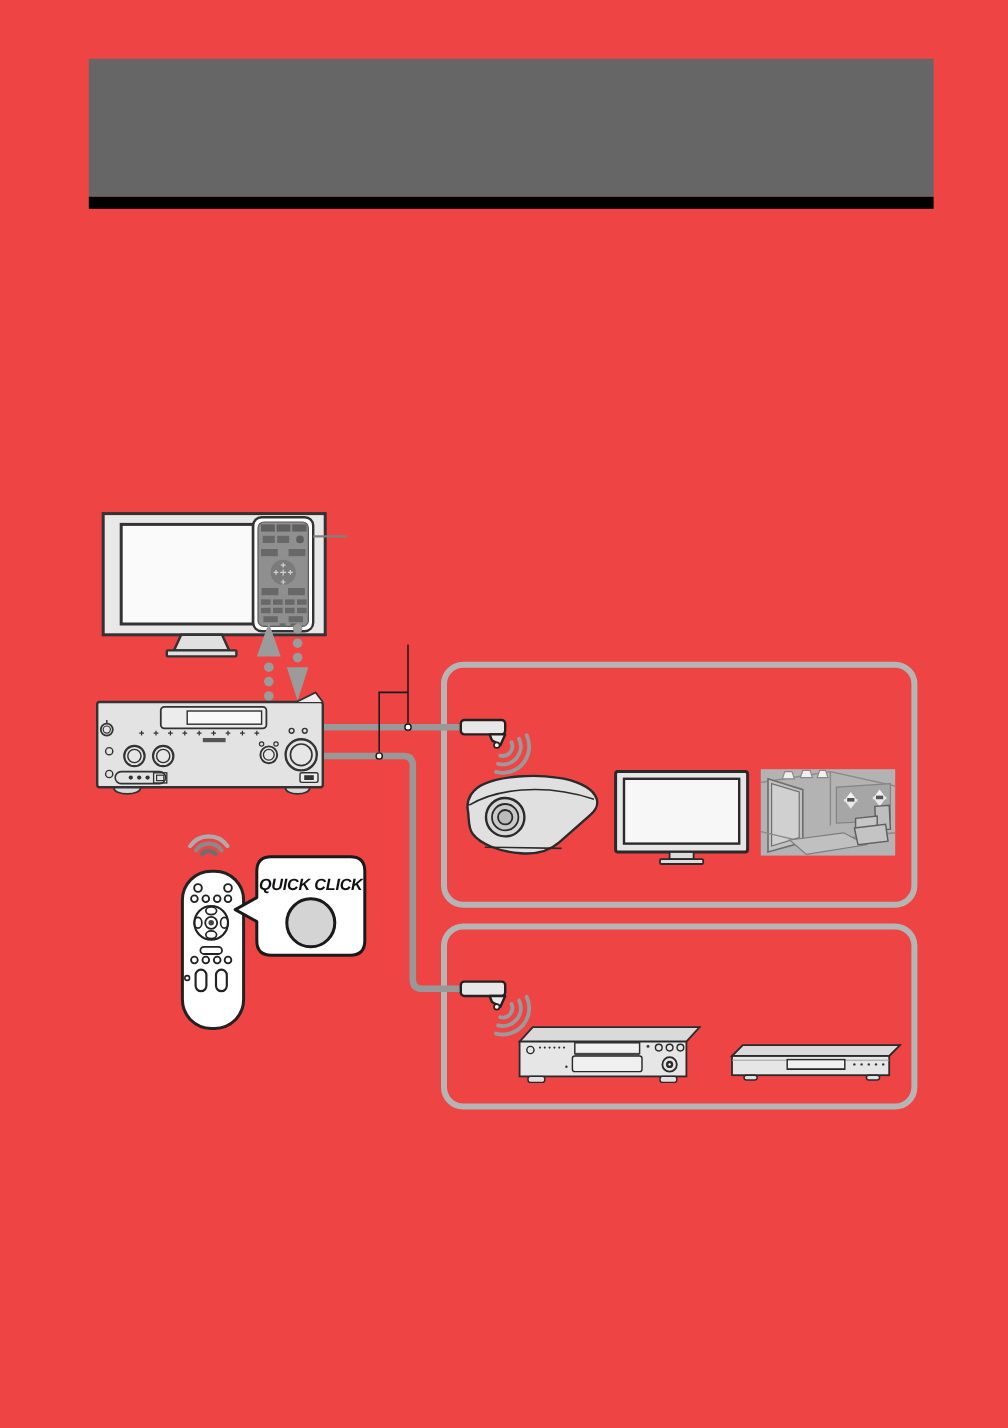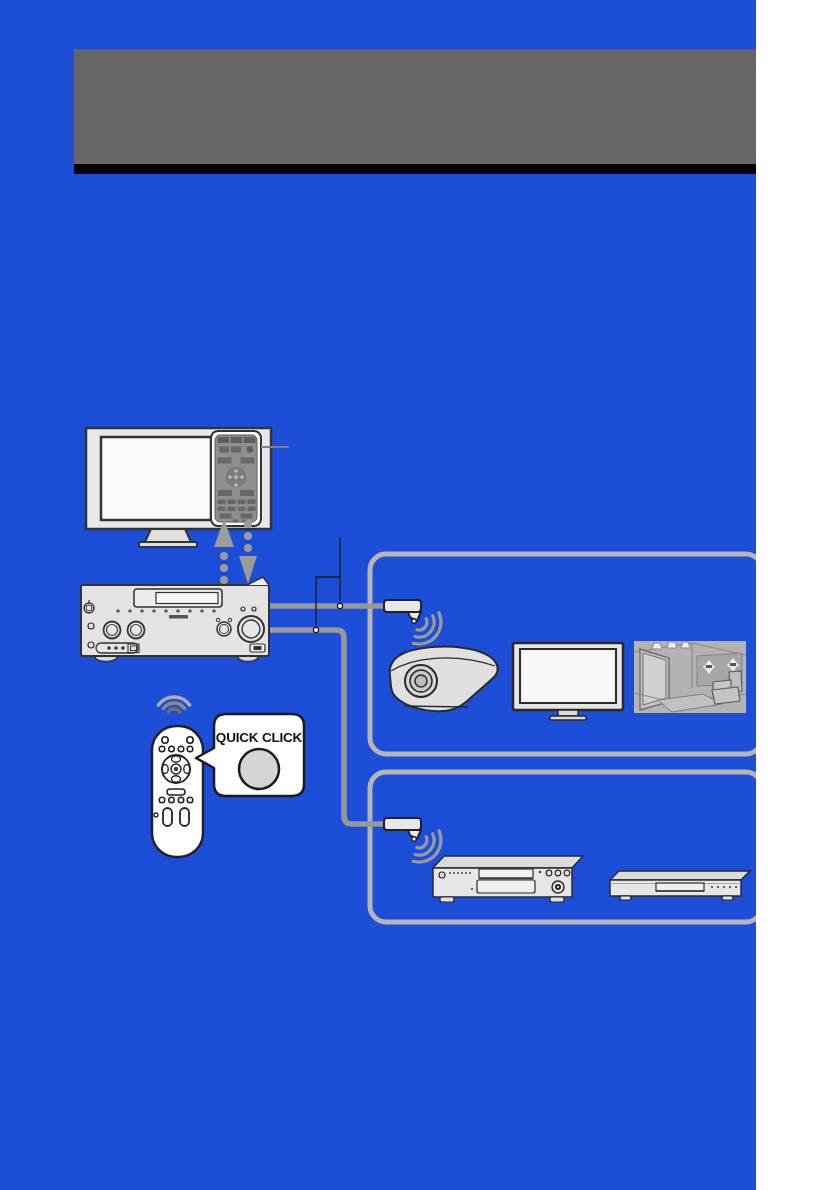--- a/index.html
+++ b/index.html
@@ -1,17 +1,17 @@
 <!DOCTYPE html>
 <html><head>
 <meta charset="utf-8">
 <style>
   html,body{margin:0;padding:0;background:#ffffff;}
-  .page{position:relative;width:756px;height:1190px;background:#1d4ed8;overflow:hidden;
-        font-family:"Liberation Sans","DejaVu Sans",sans-serif;}
+  .page{position:relative;width:840px;height:1190px;background:#ef4444;overflow:hidden;
+        font-family:"Liberation Sans","DejaVu Sans",sans-serif;font-style:italic;}
   .diagram-svg{position:absolute;left:0;top:0;}
   text.quick-click{font-family:"Liberation Sans","DejaVu Sans",sans-serif;
                    font-weight:bold;font-size:13.5px;fill:#111;letter-spacing:-0.2px;}
 </style>
 </head>
 <body>
 
 <div class="page">
 <svg class="diagram-svg" width="840" height="1190" viewBox="0 0 840 1190">
 

